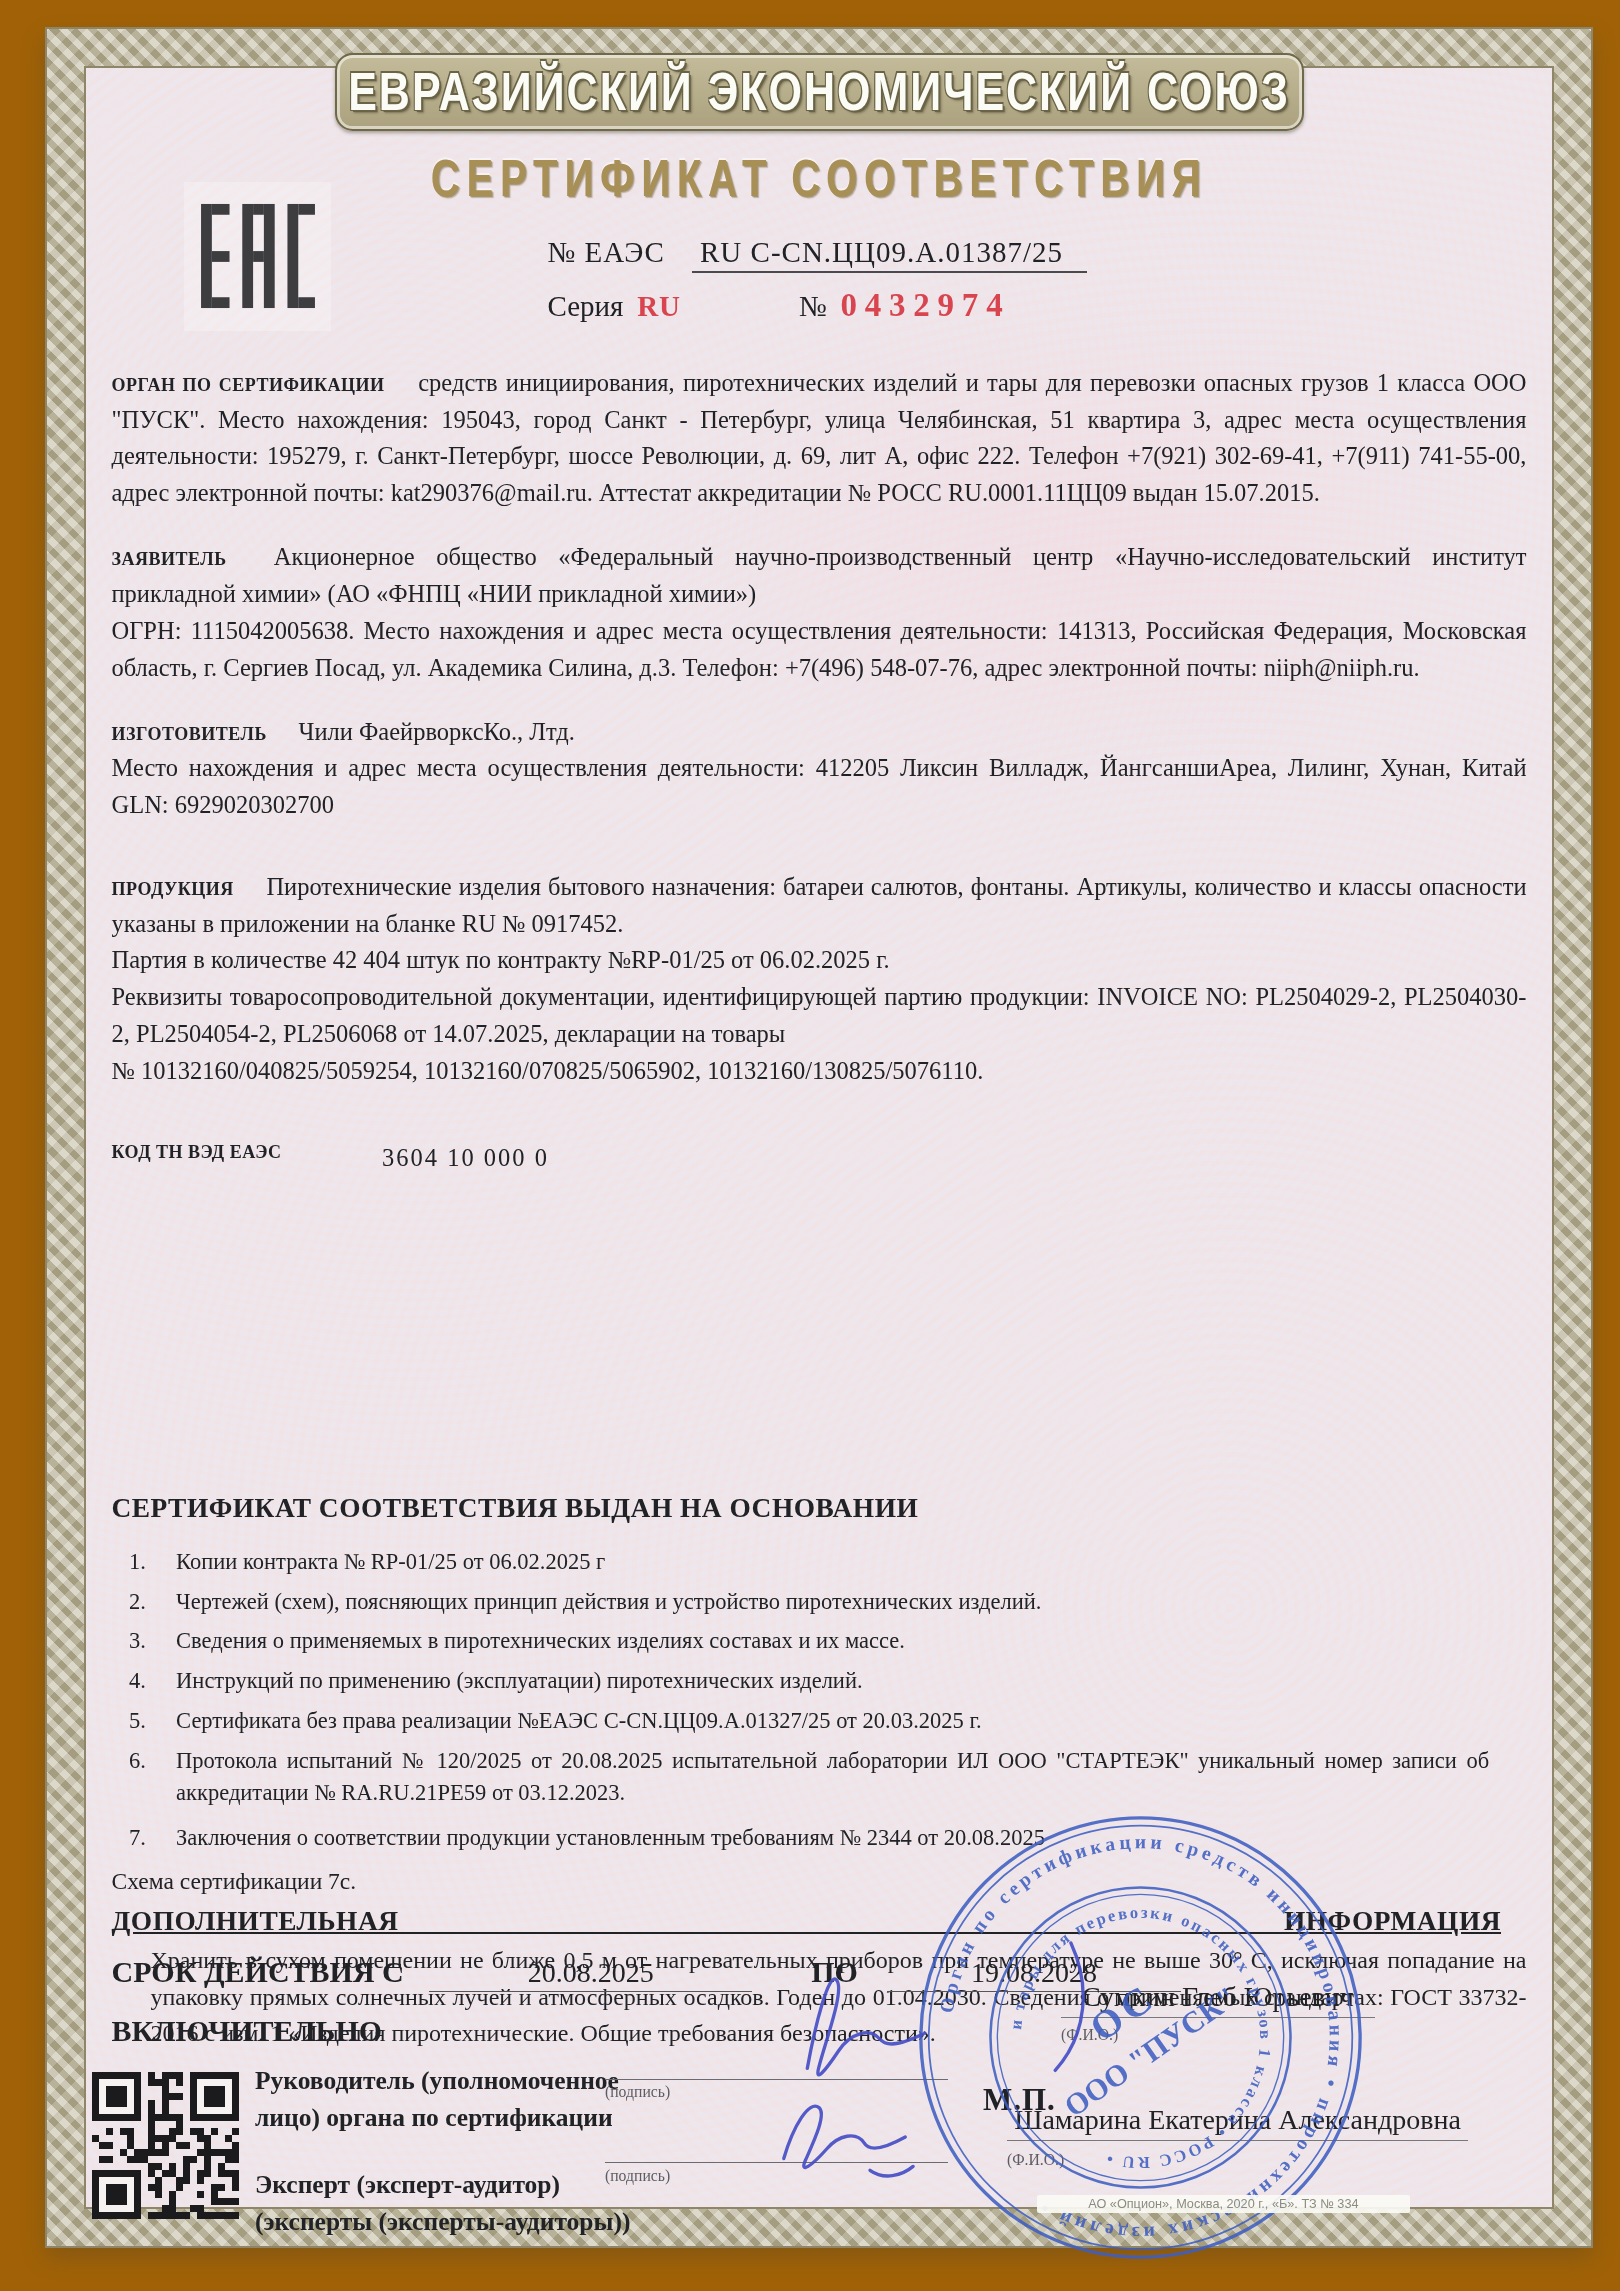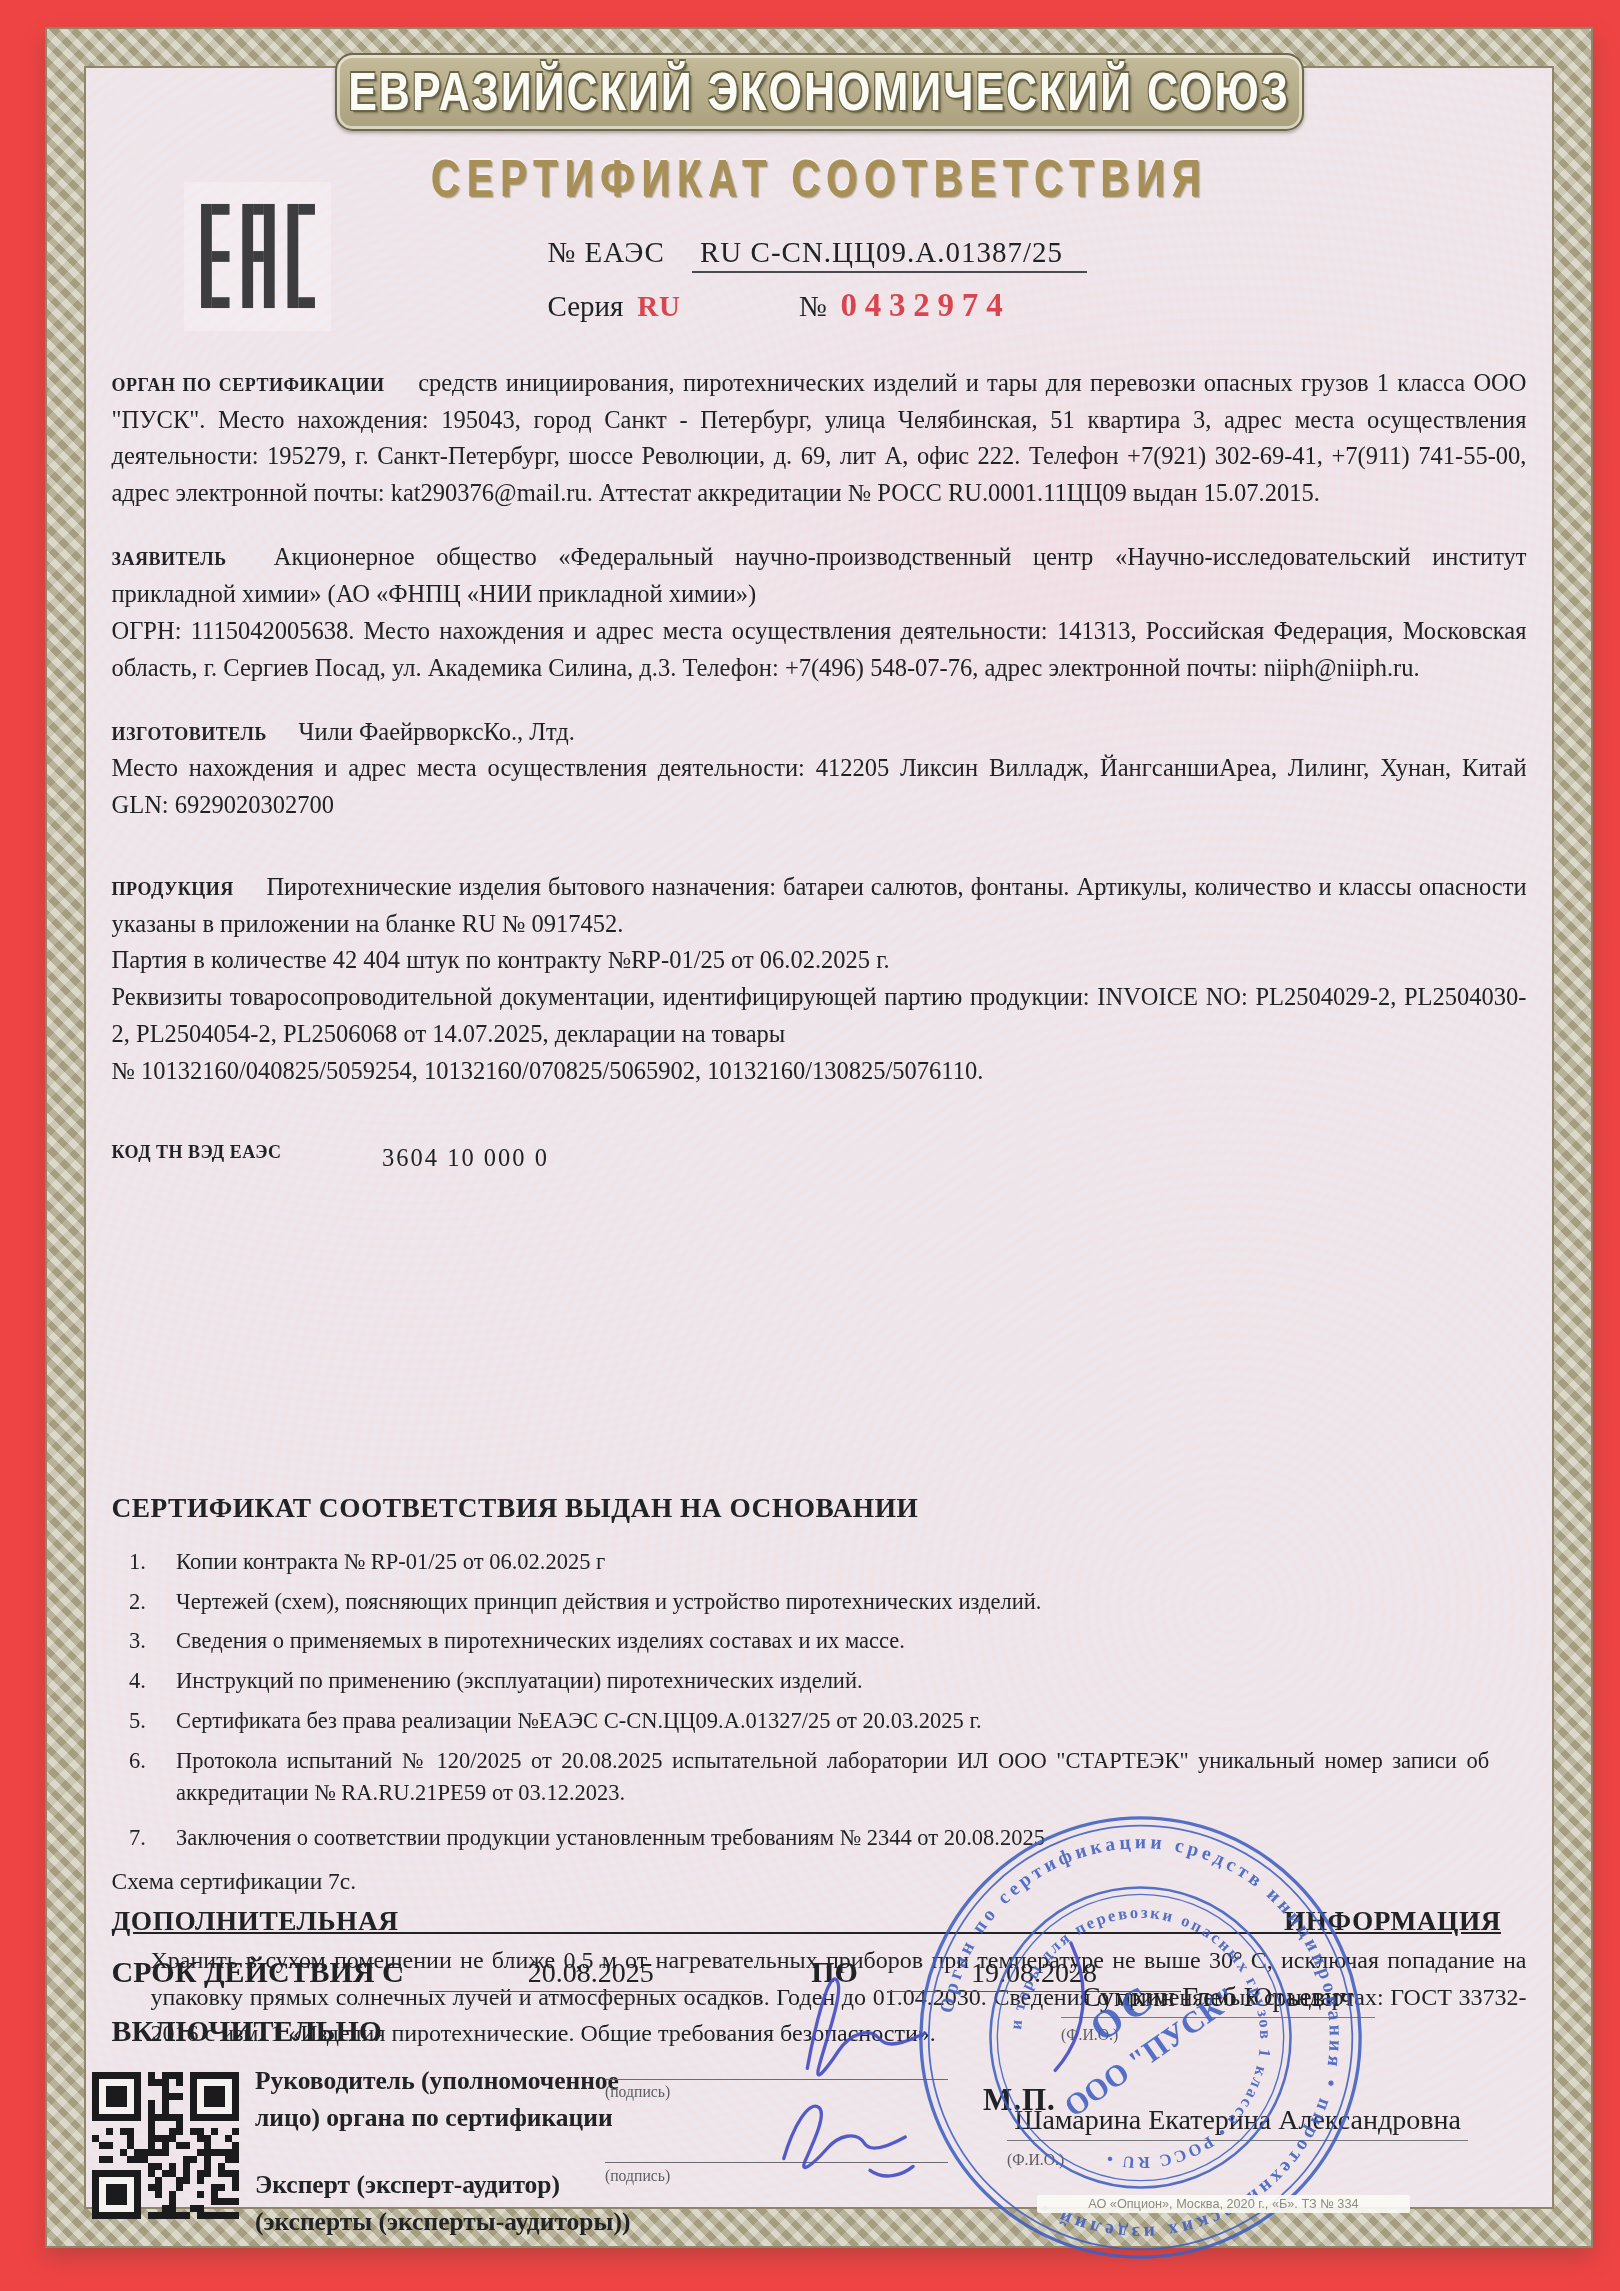--- a/index.html
+++ b/index.html
@@ -1,18 +1,18 @@
 <!DOCTYPE html>
 <html><head>
 <meta charset="utf-8">
 <style>
   html,body{margin:0;padding:0;}
   body{width:1620px;height:2292px;background:#f3f5f4;position:relative;
        font-family:"Liberation Serif",serif;color:#212225;}
-  .page{position:absolute;inset:0;background:#ef4444;}
+  .page{position:absolute;inset:0;background:#a16207;}
   
   .sheet{position:absolute;left:45px;top:27.4px;width:1544px;height:2217px;
     background:
       repeating-linear-gradient(45deg, rgba(255,255,255,.38) 0 6.9px, rgba(125,117,86,.20) 6.9px 13.7px),
       repeating-linear-gradient(-45deg, rgba(255,255,255,.22) 0 8.8px, rgba(125,117,86,.14) 8.8px 17.6px),
       #b7af92;
     border:2px solid #8f8669; box-shadow:0 9.8px 21.6px rgba(60,60,50,.28);}
   .inner{position:absolute;inset:37px;border:2px solid #8f8669;box-sizing:border-box;
     background:
       radial-gradient(ellipse 686px 412px at 68% 22%, rgba(255,170,185,.10), transparent 65%),

